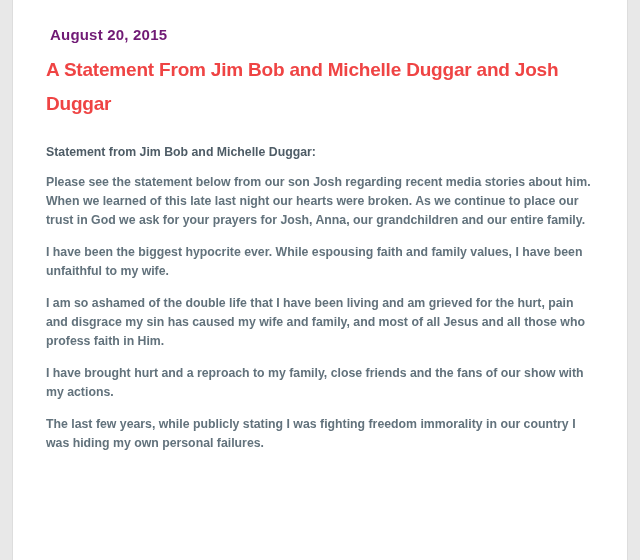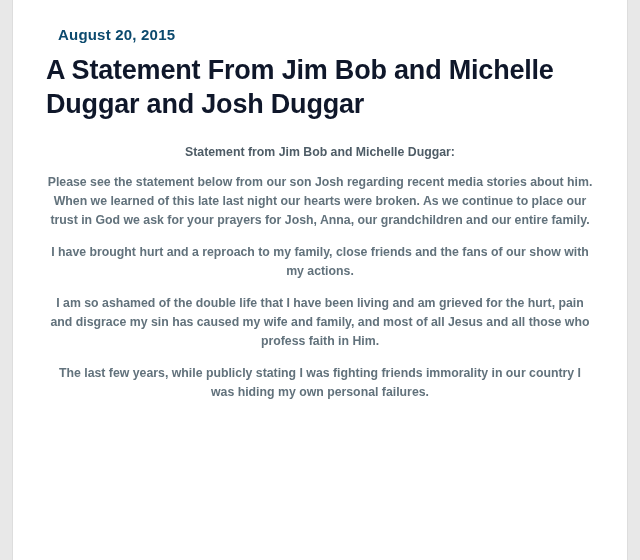--- a/index.html
+++ b/index.html
@@ -33,39 +33,38 @@
   }
   .right-rule {
     position: absolute;
     right: 0;
     top: 0;
     width: 1px;
     height: 560px;
     background: #dddddd;
   }
   .post-date {
-    color: #0c4a6e;
+    color: #701a75;
     font-size: 15px;
     font-weight: bold;
     letter-spacing: 0.2px;
-    margin: 0 0 10px 12px;
+    margin: 0 0 10px 4px;
   }
   .post-title {
-    color: #0f172a;
-    font-size: 27px;
+    color: #ef4444;
+    font-size: 19px;
     line-height: 34px;
     font-weight: bold;
     margin: 0 0 22px 0;
     letter-spacing: -0.2px;
   }
   .body-text {
     color: #62727c;
     font-size: 12.3px;
     line-height: 19px;
-    text-align: center;
   }
   .body-text p {
     margin: 0 0 13px 0;
     font-weight: bold;
   }
   .body-text p.lead {
     font-weight: bold;
     color: #4e5c66;
     margin-bottom: 11px;
   }
@@ -77,19 +76,20 @@
   <div class="left-rule"></div>
   <div class="right-rule"></div>
 
   <div class="post-date">August 20, 2015</div>
 
   <h1 class="post-title">A Statement From Jim Bob and Michelle Duggar and Josh Duggar</h1>
 
   <div class="body-text">
     <p class="lead">Statement from Jim Bob and Michelle Duggar:</p>
     <p>Please see the statement below from our son Josh regarding recent media stories about him. When we learned of this late last night our hearts were broken. As we continue to place our trust in God we ask for your prayers for Josh, Anna, our grandchildren and our entire family.</p>
+    <p>I have been the biggest hypocrite ever. While espousing faith and family values, I have been unfaithful to my wife.</p>
+    <p>I am so ashamed of the double life that I have been living and am grieved for the hurt, pain and disgrace my sin has caused my wife and family, and most of all Jesus and all those who profess faith in Him.</p>
     <p>I have brought hurt and a reproach to my family, close friends and the fans of our show with my actions.</p>
-    <p>I am so ashamed of the double life that I have been living and am grieved for the hurt, pain and disgrace my sin has caused my wife and family, and most of all Jesus and all those who profess faith in Him.</p>
-    <p>The last few years, while publicly stating I was fighting friends immorality in our country I was hiding my own personal failures.</p>
+    <p>The last few years, while publicly stating I was fighting freedom immorality in our country I was hiding my own personal failures.</p>
 
   </div>
 
 </div>
 
 </body></html>

